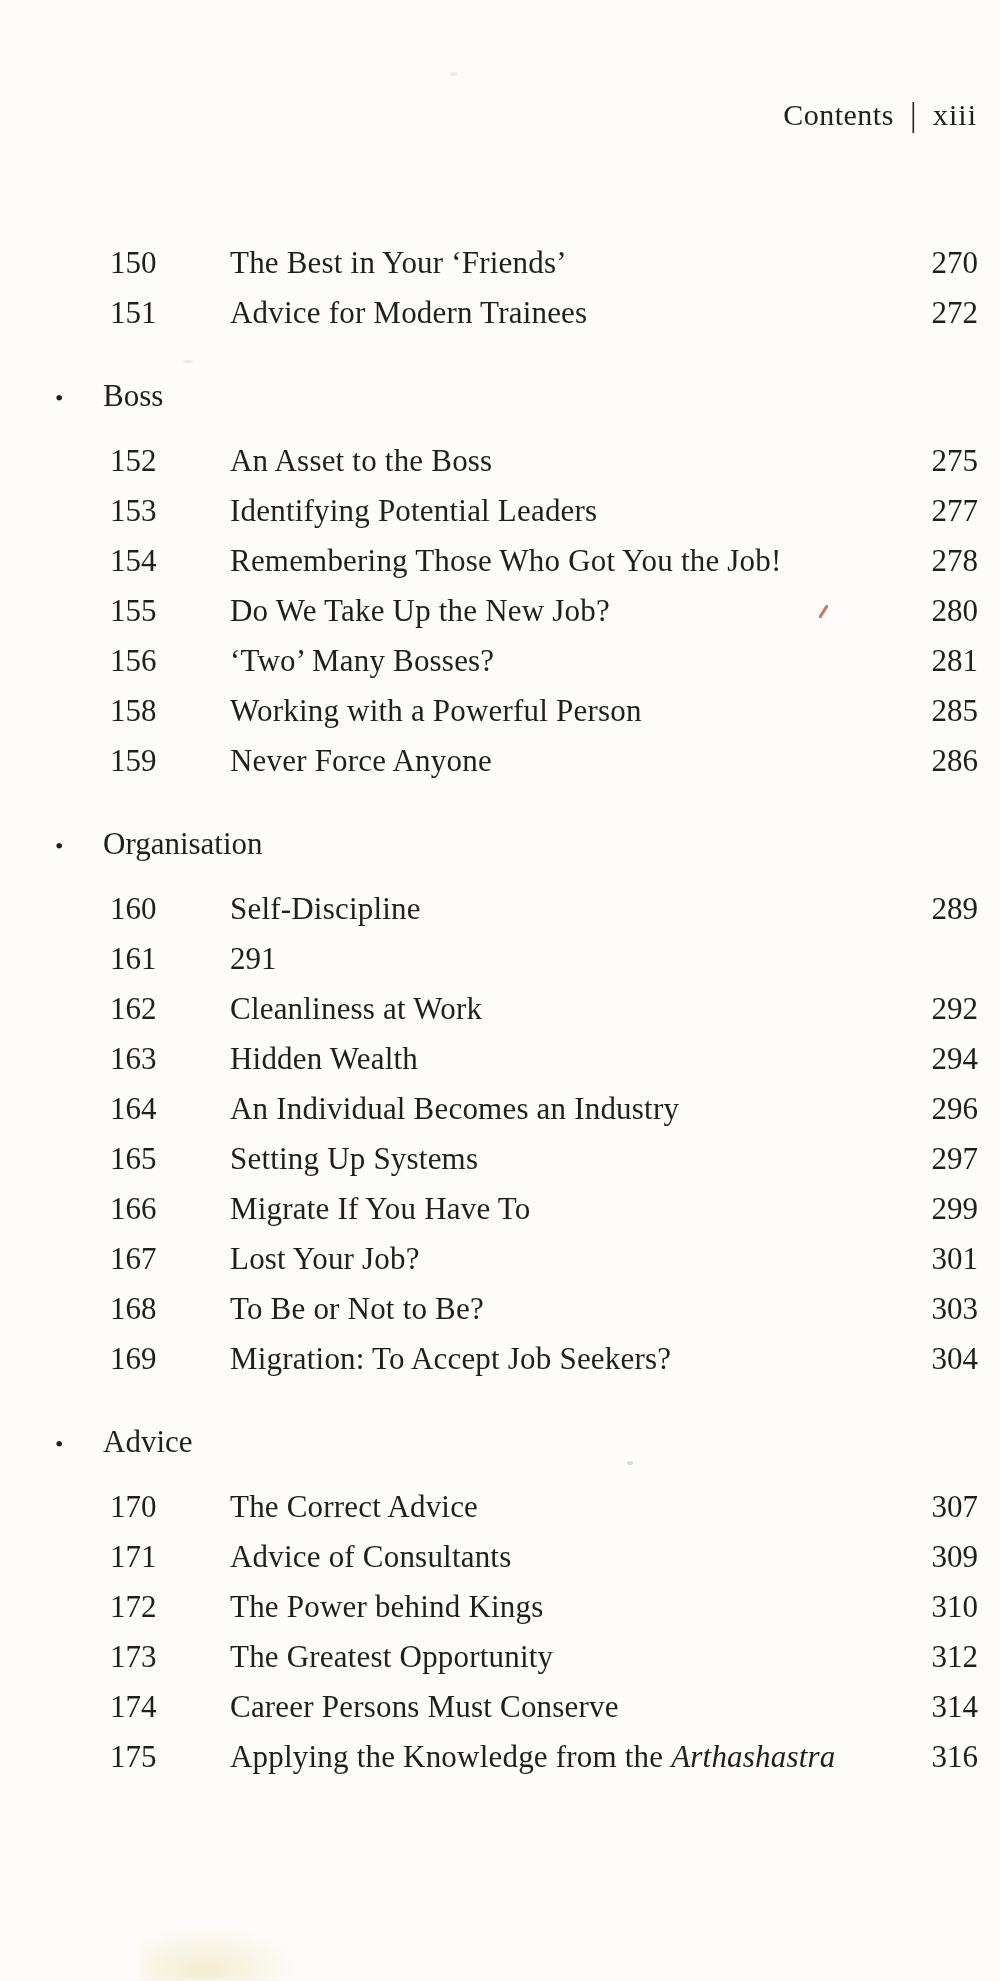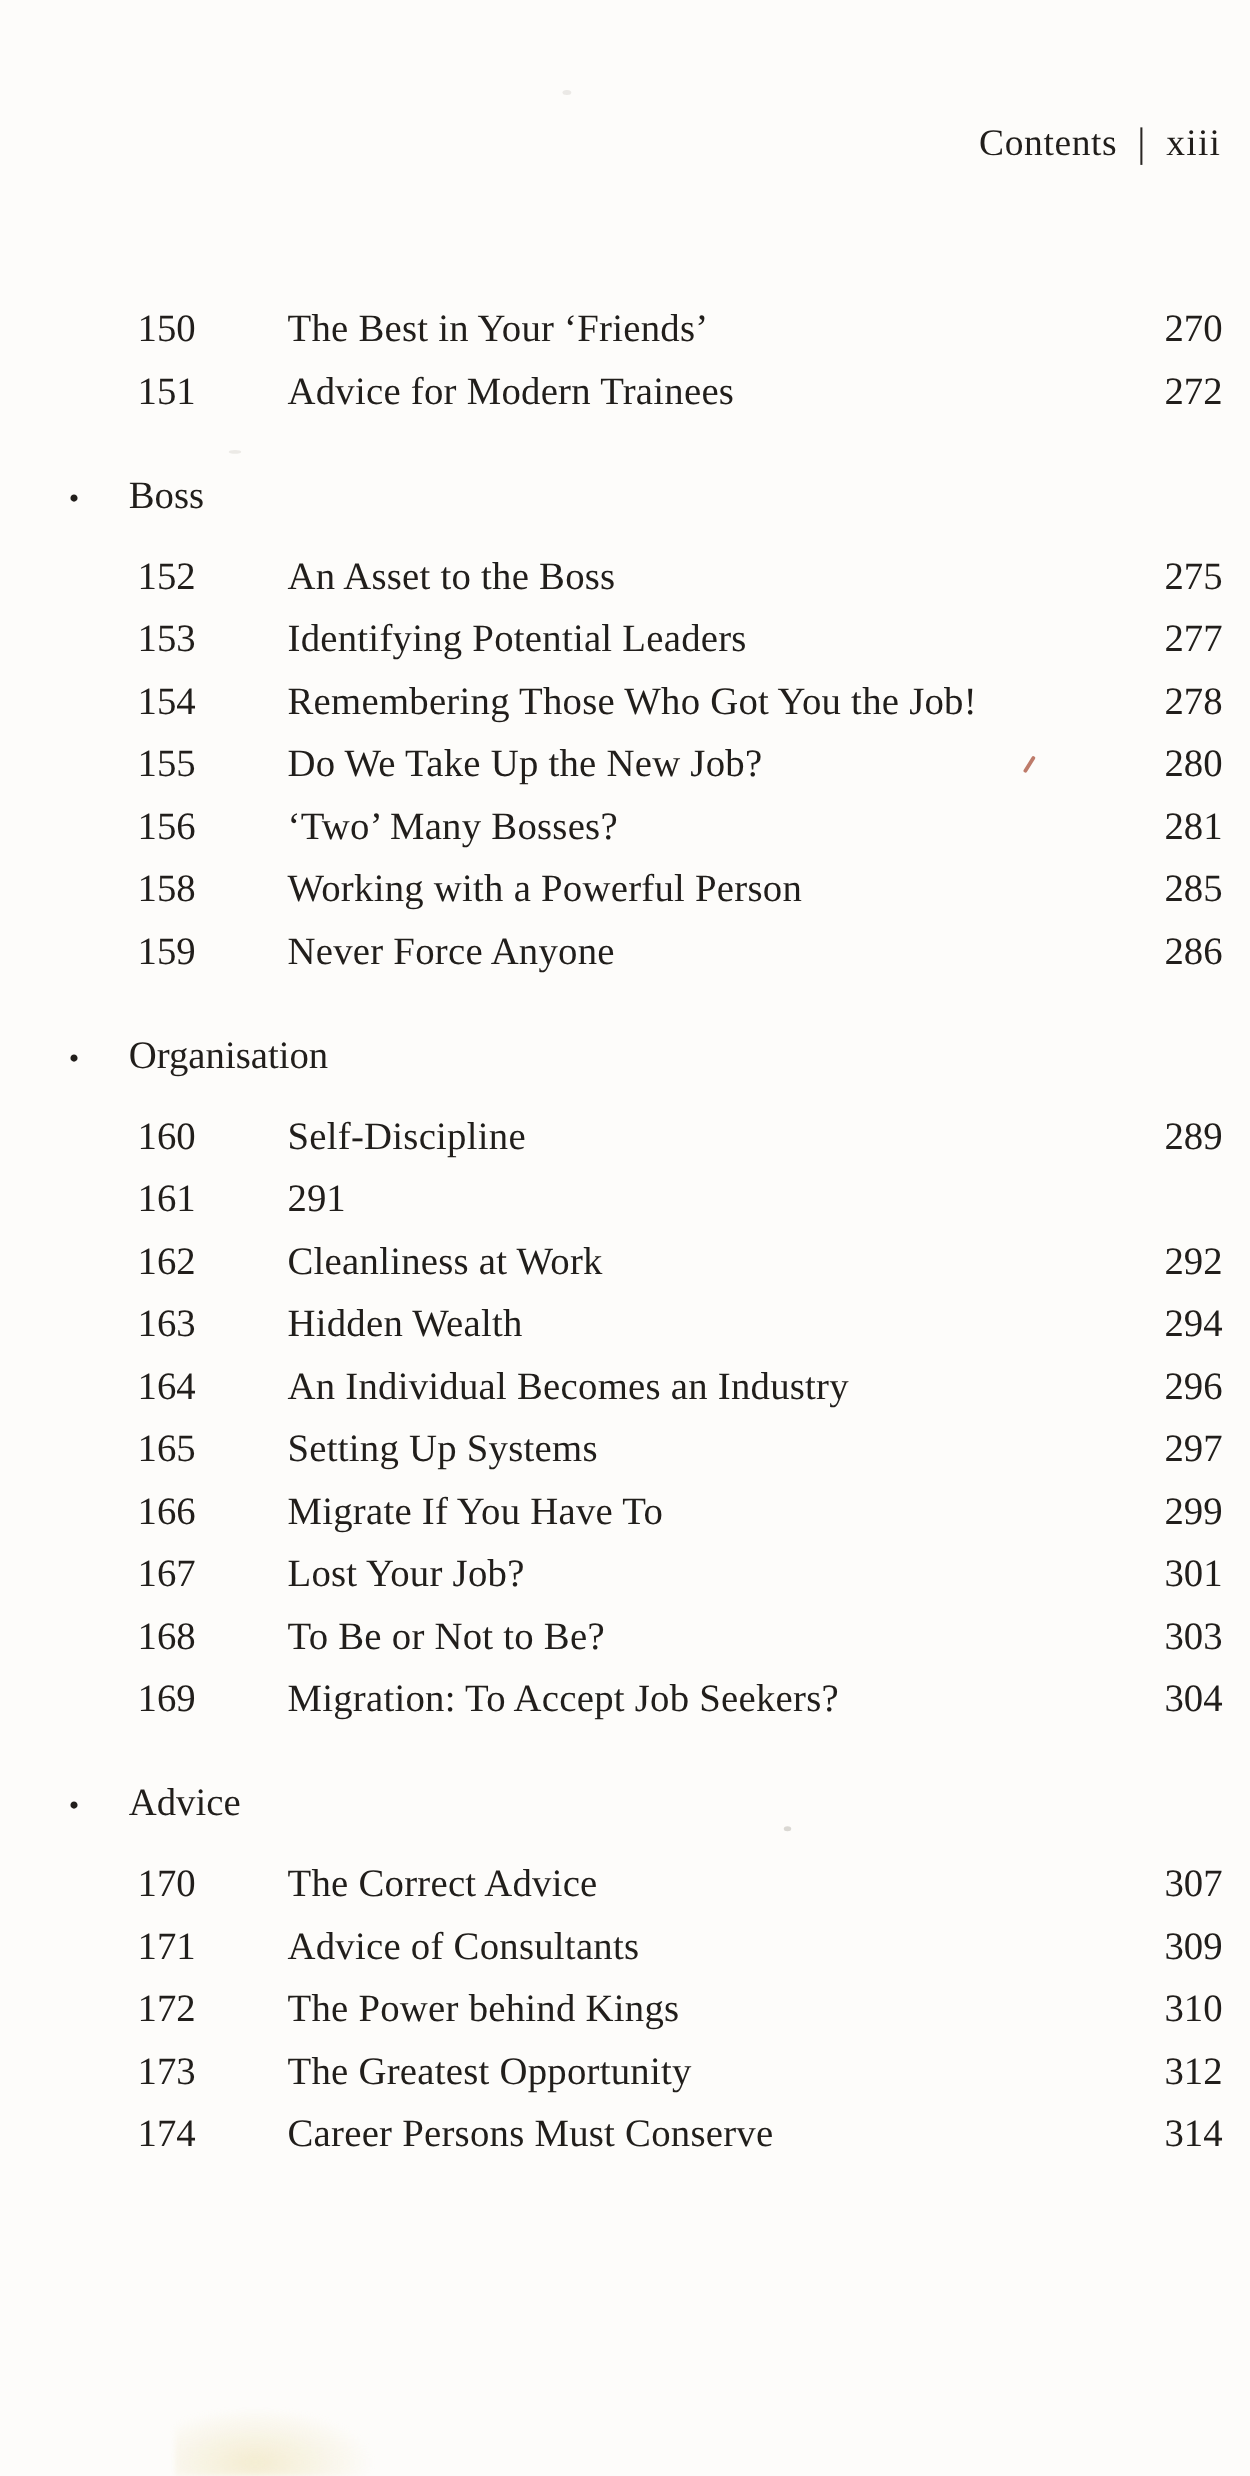--- a/index.html
+++ b/index.html
@@ -276,20 +276,25 @@
       <div class="entry">
     <span class="num">173</span>
     <span class="title">The Greatest Opportunity</span>
     <span class="pg">312</span>
   </div>
       <div class="entry">
     <span class="num">174</span>
     <span class="title">Career Persons Must Conserve</span>
     <span class="pg">314</span>
   </div>
+      <div class="entry">
+    <span class="num">175</span>
+    <span class="title">Applying the Knowledge from the <i>Arthashastra</i></span>
+    <span class="pg">316</span>
+  </div>
     </main>
 
   <div class="smudge-bottom"></div>
   <div class="red-tick"></div>
   <div class="speck-1"></div>
   <div class="speck-2"></div>
   <div class="speck-3"></div>
 </div>
 
 </body></html>

